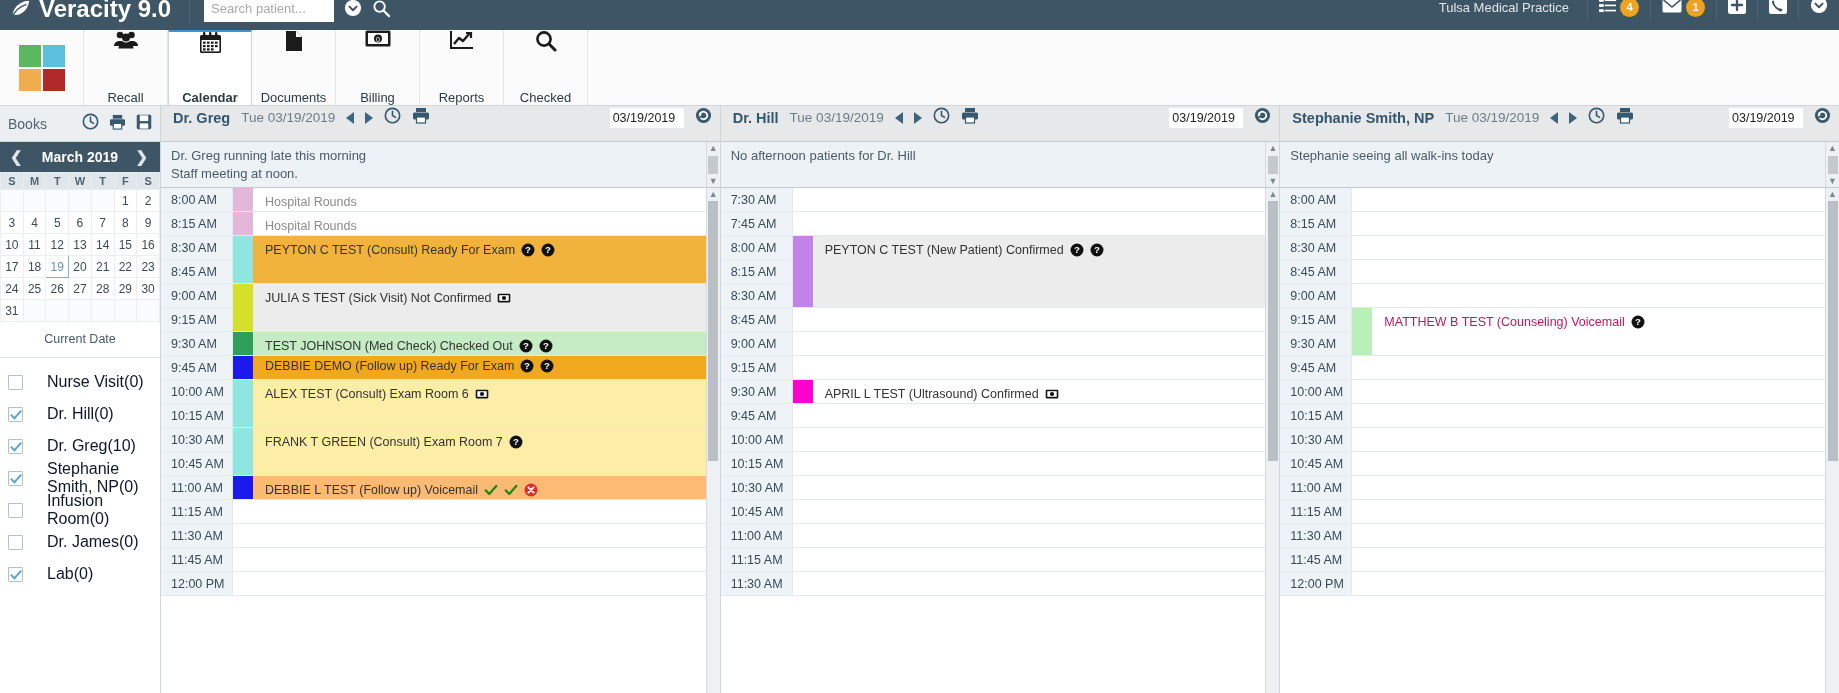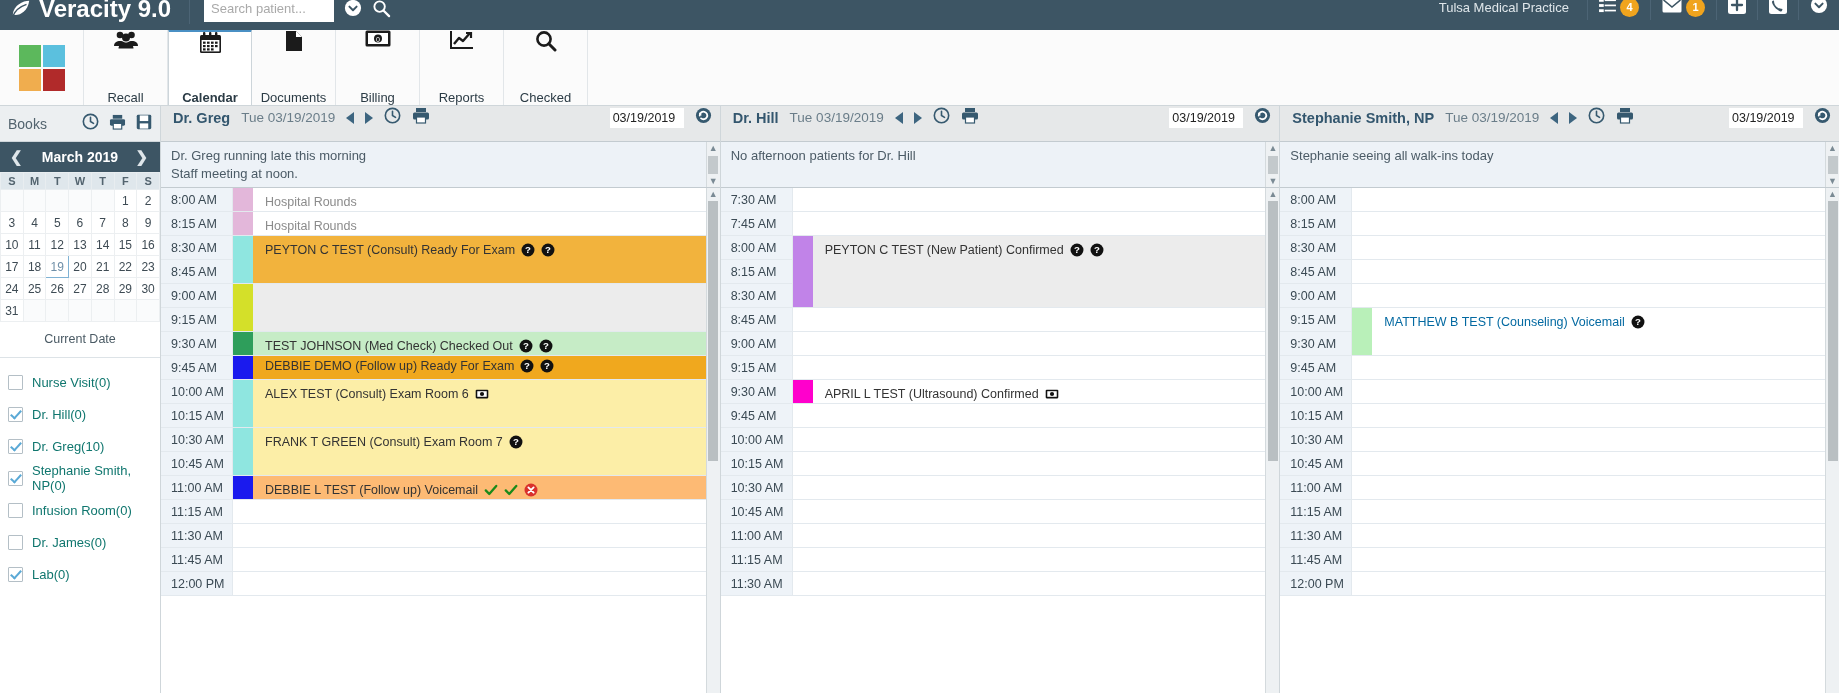--- a/index.html
+++ b/index.html
@@ -98,22 +98,22 @@
   table.minical td.sel {
     border: 1px solid #7fb2d4; color: #6f8fa8; background: #fff;
   }
   table.minical td.empty { background: #fafbfc; cursor: default; }
   .current-date {
     text-align: center; font-size: 12.5px; color: #4a5a64;
     padding: 10px 0 11px; border-bottom: 1px solid #dde3e7; cursor: pointer;
   }
   .prov-list { padding: 8px 0 0 8px; }
   .prov-item {
-    display: flex; align-items: center; gap: 9px; height: 32px;
-    font-size: 13px; color: #0f766e; cursor: pointer;
+    display: flex; align-items: center; gap: 24px; height: 32px;
+    font-size: 16px; color: #0f172a; cursor: pointer;
   }
   .cbx {
     width: 15px; height: 15px; border: 1px solid #b4bfc6; background: #fff;
     flex: 0 0 15px; position: relative; border-radius: 1px;
   }
   .cbx.on::after {
     content: ""; position: absolute; left: 4px; top: 0px;
     width: 4px; height: 9px; border: solid #5aa9d6;
     border-width: 0 2px 2px 0; transform: rotate(42deg);
   }
@@ -617,20 +617,30 @@
                   <span class="ic">
                     <svg width="14" height="14" viewBox="0 0 16 16">
                       <circle cx="8" cy="8" r="7.4" fill="#111"></circle>
                       <text x="8" y="11.8" font-size="11" font-weight="bold" fill="#fff" text-anchor="middle" font-family="Liberation Sans">?</text>
                     </svg>
                   </span>
                 </div>
               </div>
               <div class="appt" style="top: 96px; height: 47px; background: rgb(236, 236, 236); pointer-events: auto;">
                 <div class="appt-bar" style="background: rgb(212, 224, 41);"></div>
+                <div class="appt-text" style="color: rgb(51, 51, 51); height: 24px;">
+                  <span>JULIA S TEST (Sick Visit) Not Confirmed</span>
+                  <span class="ic">
+                    <svg width="14" height="14" viewBox="0 0 16 16">
+                      <rect x="0.8" y="3" width="14.4" height="10" rx="1.2" fill="#111"></rect>
+                      <rect x="2.6" y="4.8" width="10.8" height="6.4" fill="#fff"></rect>
+                      <circle cx="8" cy="8" r="2.4" fill="#111"></circle>
+                    </svg>
+                  </span>
+                </div>
               </div>
               <div class="appt" style="top: 144px; height: 23px; background: rgb(198, 236, 198); pointer-events: auto;">
                 <div class="appt-bar" style="background: rgb(46, 158, 91);"></div>
                 <div class="appt-text" style="color: rgb(51, 51, 51); height: 24px;">
                   <span>TEST JOHNSON (Med Check) Checked Out</span>
                   <span class="ic">
                     <svg width="14" height="14" viewBox="0 0 16 16">
                       <circle cx="8" cy="8" r="7.4" fill="#111"></circle>
                       <text x="8" y="11.8" font-size="11" font-weight="bold" fill="#fff" text-anchor="middle" font-family="Liberation Sans">?</text>
                     </svg>
@@ -954,21 +964,21 @@
               <div class="slot-time">11:45 AM</div>
               <div class="slot-body"></div>
             </div>
             <div class="slot">
               <div class="slot-time">12:00 PM</div>
               <div class="slot-body"></div>
             </div>
             <div style="position: absolute; inset: 0px 0px 0px 72px; pointer-events: none;">
               <div class="appt" style="top: 120px; height: 47px; background: rgb(255, 255, 255); pointer-events: auto;">
                 <div class="appt-bar" style="background: rgb(185, 240, 185);"></div>
-                <div class="appt-text" style="color: #0369a1; height: 24px;">
+                <div class="appt-text" style="color: #be185d; height: 24px;">
                   <span>MATTHEW B TEST (Counseling) Voicemail</span>
                   <span class="ic">
                     <svg width="14" height="14" viewBox="0 0 16 16">
                       <circle cx="8" cy="8" r="7.4" fill="#111"></circle>
                       <text x="8" y="11.8" font-size="11" font-weight="bold" fill="#fff" text-anchor="middle" font-family="Liberation Sans">?</text>
                     </svg>
                   </span>
                 </div>
               </div>
             </div>

